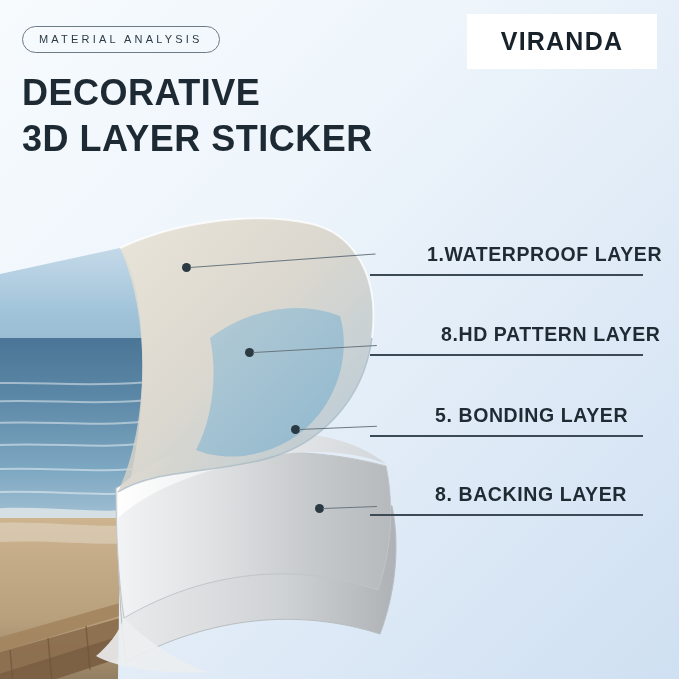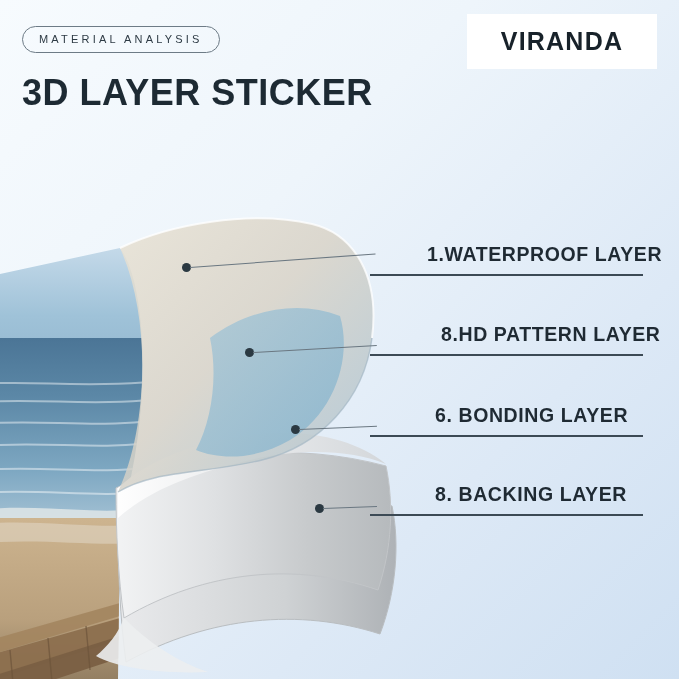--- a/index.html
+++ b/index.html
@@ -105,20 +105,21 @@
   }
 </style>
 </head>
 <body>
 
 <div id="page">
 
   <div class="eyebrow">MATERIAL ANALYSIS</div>
 
   <div class="title-block">
+    <div class="title-line">DECORATIVE</div>
     <div class="title-line">3D LAYER STICKER</div>
   </div>
 
   <div class="brand-box">
     <span class="brand-text">VIRANDA</span>
   </div>
 
   <div class="art">
     <svg width="440" height="491" viewBox="0 0 440 491" xmlns="http://www.w3.org/2000/svg">
       <defs>
@@ -218,21 +219,21 @@
   <div class="label" style="left:382px; top:243px;">1.WATERPROOF LAYER</div>
   <div class="label-rule" style="left:370px; top:274px; width:273px;"></div>
 
   <div class="dot" style="left:245px; top:348px;"></div>
   <div class="leader" style="left:253px; top:352px; width:124px; transform: rotate(-3.2deg);"></div>
   <div class="label" style="left:396px; top:323px;">8.HD PATTERN LAYER</div>
   <div class="label-rule" style="left:370px; top:354px; width:273px;"></div>
 
   <div class="dot" style="left:291px; top:425px;"></div>
   <div class="leader" style="left:299px; top:429px; width:78px; transform: rotate(-2.4deg);"></div>
-  <div class="label" style="left:390px; top:404px;">6. BONDING LAYER</div>
+  <div class="label" style="left:390px; top:404px;">5. BONDING LAYER</div>
   <div class="label-rule" style="left:370px; top:435px; width:273px;"></div>
 
   <div class="dot" style="left:315px; top:504px;"></div>
   <div class="leader" style="left:323px; top:508px; width:54px; transform: rotate(-2deg);"></div>
   <div class="label" style="left:390px; top:483px;">8. BACKING LAYER</div>
   <div class="label-rule" style="left:370px; top:514px; width:273px;"></div>
 
 </div>
 
 </body></html>

